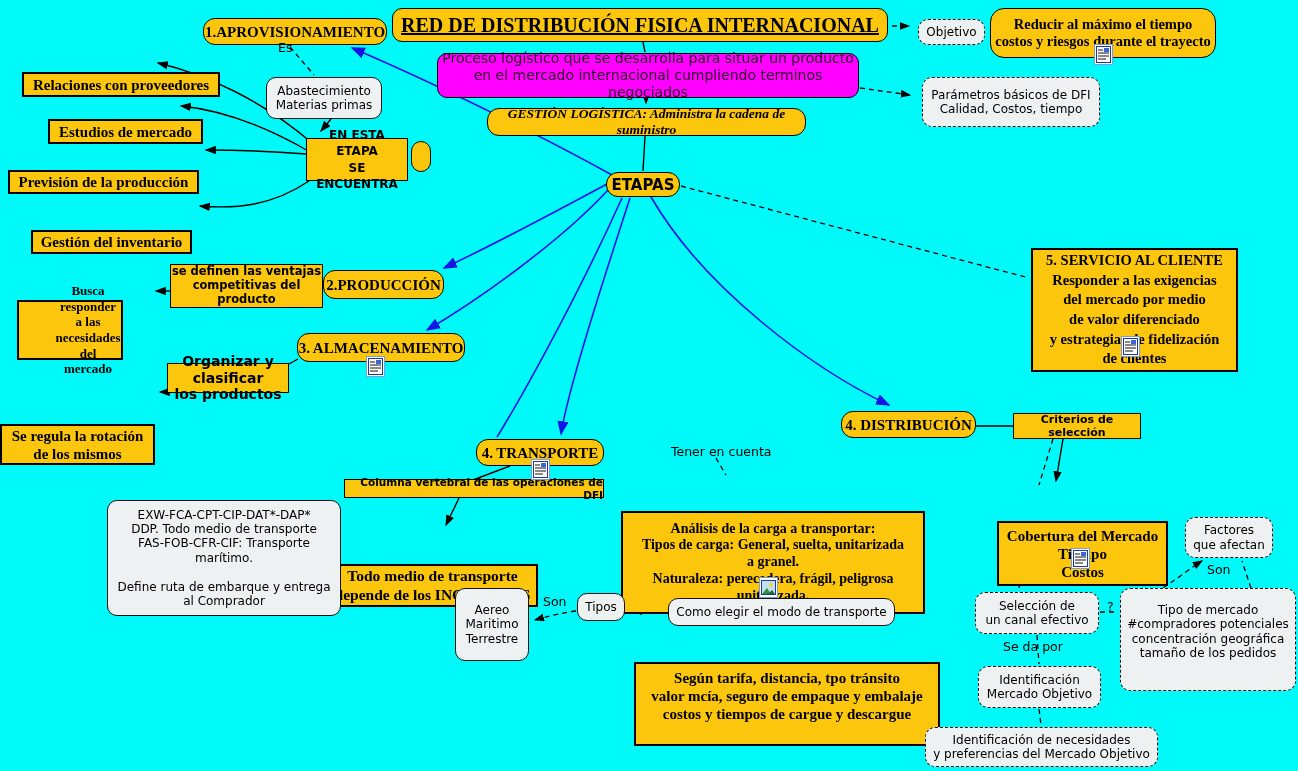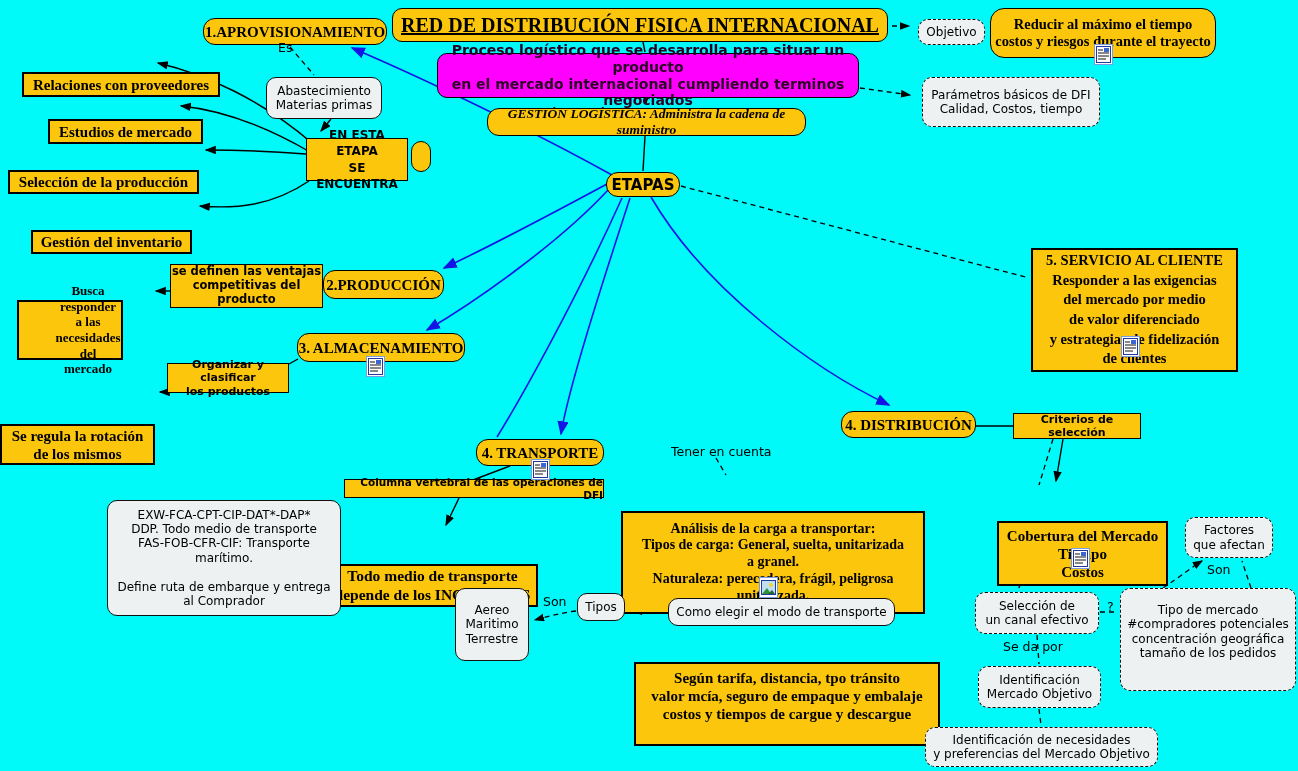--- a/index.html
+++ b/index.html
@@ -16,37 +16,37 @@
           font-family:"DejaVu Sans",sans-serif;font-weight:bold;}
   .w-solid{background:#edf1f1;border:1.5px solid #111;border-radius:10px;font-size:12px;}
   .w-dash{background:#edf1f1;border:1.5px dashed #111;border-radius:10px;font-size:12px;}
   .lbl{position:absolute;z-index:2;font-size:12.5px;color:#000;}
   .icon{position:absolute;z-index:3;}
 
   .n-title{left:392px;top:8px;width:496px;height:34px;font-size:20px;text-decoration:underline;border-radius:10px;}
   .n-objetivo{left:918px;top:11px;width:67px;height:26px;margin-top:8px;}
   .n-reducir{left:990px;top:8px;width:226px;height:50px;font-size:14.5px;border-radius:14px;}
   .n-proceso{left:437px;top:53px;width:422px;height:45px;background:#ff00ff;border:1.5px solid #000;
-             border-radius:10px;font-weight:bold;font-size:14px;color:#2a0024;}
+             border-radius:10px;font-weight:normal;font-size:14px;color:#2a0024;}
   .n-gestion{left:487px;top:108px;width:319px;height:28px;font-size:13.5px;font-style:italic;}
   .n-parametros{left:922px;top:77px;width:178px;height:50px;}
   .n-etapas{left:606px;top:172px;width:74px;height:25px;font-family:"DejaVu Sans",sans-serif;font-weight:bold;font-size:15px;}
   .n-aprovisionamiento{left:203px;top:18px;width:184px;height:27px;font-size:15px;}
   .n-relaciones{left:22px;top:38px;width:198px;height:25px;font-size:15px;}
   .n-estudios{left:48px;top:85px;width:155px;height:25px;font-size:15px;}
   .n-prevision{left:8px;top:136px;width:191px;height:24px;font-size:15px;}
   .n-gestion_inventario{left:31px;top:196px;width:161px;height:24px;font-size:15px;}
   .n-abastecimiento{left:266px;top:77px;width:116px;height:42px;}
   .n-en_esta_etapa{left:306px;top:138px;width:102px;height:43px;font-size:12px;line-height:1.35;}
   .n-tail{left:411px;top:141px;width:20px;height:31px;}
   .n-produccion{left:323px;top:270px;width:121px;height:29px;font-size:15px;}
   .n-ventajas{left:170px;top:264px;width:153px;height:44px;font-size:11.5px;}
   .n-busca{left:17px;top:266px;width:106px;height:60px;font-size:13px;padding-left:36px;}
   .n-almacenamiento{left:297px;top:333px;width:168px;height:29px;font-size:15px;}
-  .n-organizar{left:167px;top:363px;width:122px;height:30px;font-size:11px;}
+  .n-organizar{left:167px;top:363px;width:122px;height:30px;font-size:14px;}
   .n-regula{left:0px;top:390px;width:155px;height:41px;font-size:15px;}
   .n-transporte{left:476px;top:439px;width:128px;height:27px;font-size:15px;}
   .n-columna{left:344px;top:479px;width:260px;height:19px;font-size:10.5px;text-align:right;}
   .n-incoterms_detalle{left:107px;top:500px;width:234px;height:116px;}
   .n-incoterms{left:327px;top:530px;width:211px;height:43px;font-size:15.5px;}
   .n-analisis{left:621px;top:477px;width:304px;height:103px;font-size:14px;}
   .n-aereo{left:455px;top:588px;width:74px;height:73px;}
   .n-tipos{left:577px;top:593px;width:48px;height:28px;}
   .n-como_elegir{left:668px;top:598px;width:227px;height:28px;}
   .n-segun{left:634px;top:628px;width:306px;height:84px;font-size:15px;padding-bottom:16px;}
@@ -144,21 +144,21 @@
   <div class="node g-round n-almacenamiento">3. ALMACENAMIENTO</div>
   <div class="node g-round n-transporte">4. TRANSPORTE</div>
   <div class="node g-round n-distribucion">4. DISTRIBUCIÓN</div>
   <div class="node g-round n-tail"></div>
 
   <div class="node n-proceso">Proceso logístico que se desarrolla  para situar un producto
 en el mercado internacional cumpliendo terminos negociados</div>
 
   <div class="node g-rect n-relaciones">Relaciones con proveedores</div>
   <div class="node g-rect n-estudios">Estudios de mercado</div>
-  <div class="node g-rect n-prevision">Selección de la producción</div>
+  <div class="node g-rect n-prevision">Previsión de la producción</div>
   <div class="node g-rect n-gestion_inventario">Gestión del inventario</div>
   <div class="node g-rect n-busca">Busca responder
 a las necesidades
 del mercado</div>
   <div class="node g-rect n-regula">Se regula la rotación
 de los mismos</div>
   <div class="node g-rect n-incoterms">Todo medio de transporte
 depende de los INCOTERMS</div>
   <div class="node g-rect n-analisis">Análisis de la carga a transportar:
 Tipos de carga: General, suelta, unitarizada

